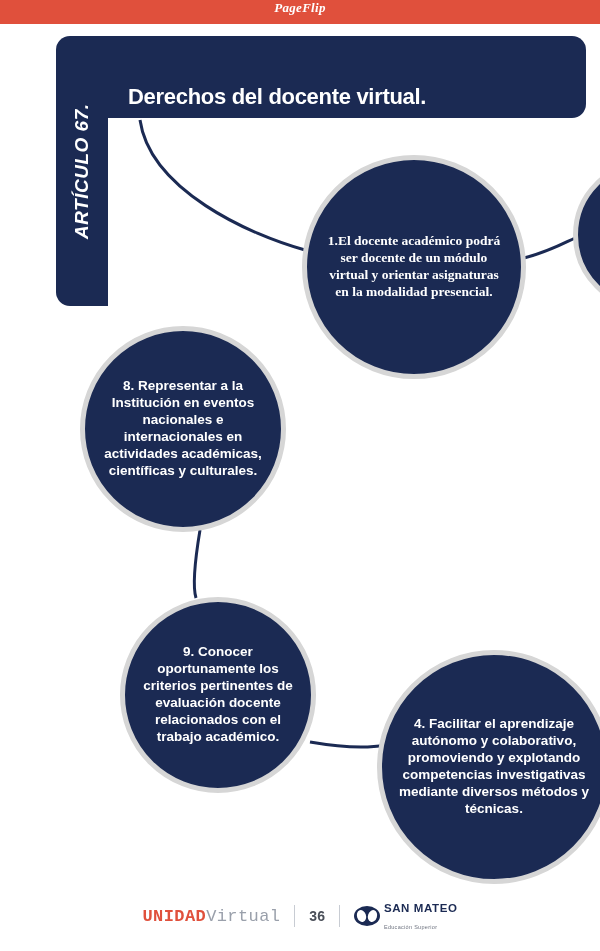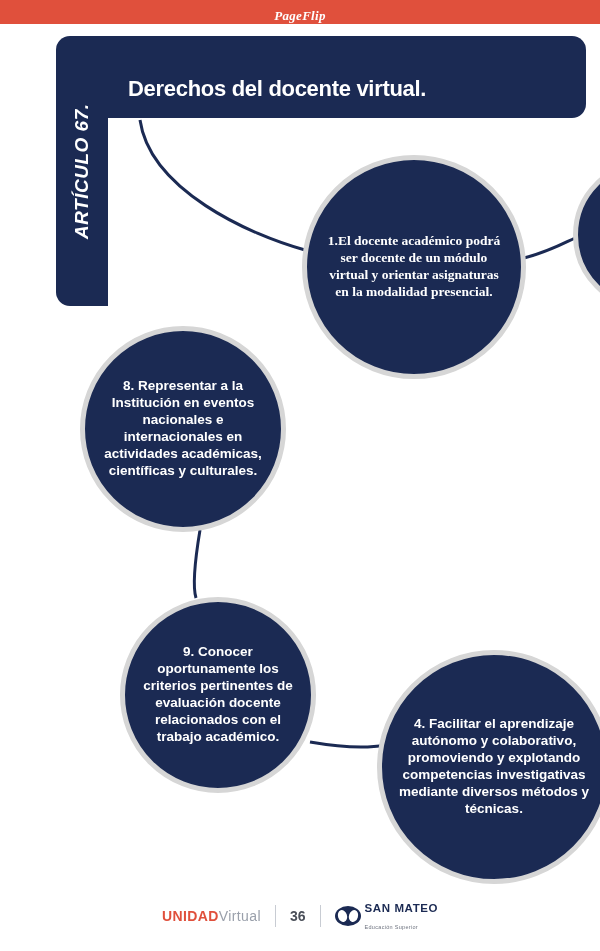--- a/index.html
+++ b/index.html
@@ -20,21 +20,21 @@
     overflow: hidden;
   }
 
   
   .topbar {
     position: absolute;
     left: 0; top: 0;
     width: 600px; height: 24px;
     background: #e0503c;
     display: flex;
-    align-items: flex-end;
+    align-items: flex-start;
     justify-content: center;
   }
   .topbar-title {
     color: #ffffff;
     font-family: "Liberation Serif", serif;
     font-style: italic;
     font-weight: bold;
     font-size: 13px;
     letter-spacing: 0.3px;
   }
@@ -42,21 +42,21 @@
   
   .header-band {
     position: absolute;
     left: 108px; top: 36px;
     width: 478px; height: 82px;
     background: #1b2a53;
     border-radius: 0 14px 14px 0;
   }
   .header-title {
     position: absolute;
-    left: 128px; top: 76px;
+    left: 128px; top: 84px;
     color: #ffffff;
     font-family: "Liberation Sans", sans-serif;
     font-weight: bold;
     font-size: 22px;
     letter-spacing: -0.3px;
   }
 
   
   .side-tab {
     position: absolute;
@@ -118,24 +118,25 @@
   .footer {
     position: absolute;
     left: 0; bottom: 18px;
     width: 600px;
     display: flex;
     align-items: center;
     justify-content: center;
     gap: 14px;
   }
   .footer-unidad {
-    font-size: 14px;
+    font-size: 17px;
     font-weight: bold;
     letter-spacing: 0.4px;
     color: #6f7480;
+    font-family: Liberation Mono, monospace;
   }
   .footer-unidad .red { color: #e0503c; font-weight: bold; }
   .footer-unidad .virtual { color: #9aa0ab; font-weight: normal; }
   .footer-page {
     font-size: 14px;
     color: #4a4f59;
     font-weight: bold;
   }
   .footer-sep {
     width: 1px; height: 22px;

